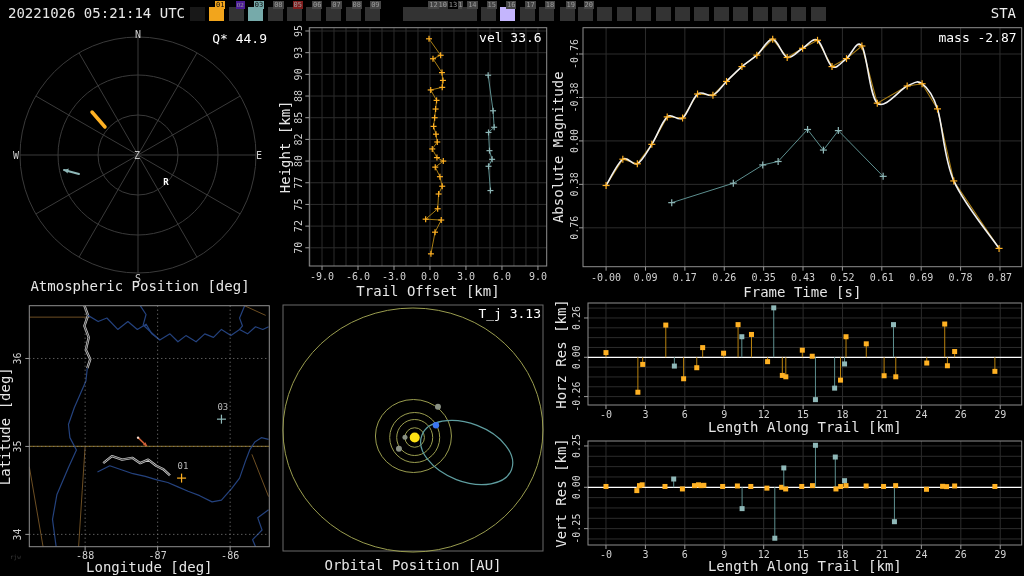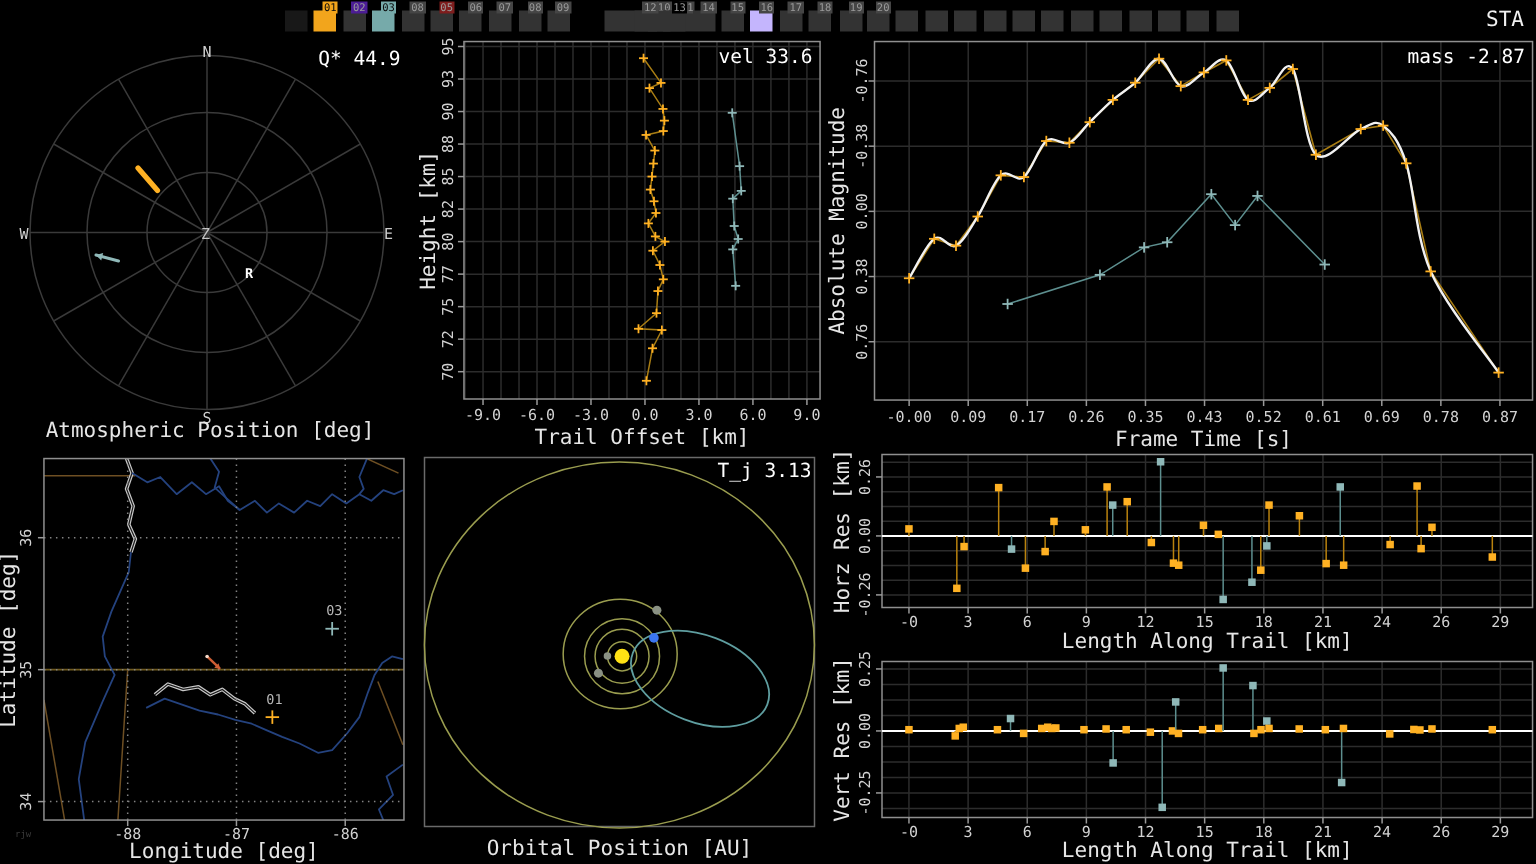--- a/index.html
+++ b/index.html
@@ -11,27 +11,28 @@
   .station{position:absolute;top:7px;width:15px;height:14px;}
   .station .lbl{position:absolute;top:-6px;right:-1px;font-size:7px;line-height:8px;padding:0 1px;}
   .watermark{position:absolute;left:10px;top:553px;font-size:6px;color:#3a3a3a;}
   svg text{font-family:"DejaVu Sans Mono",monospace;}
 </style>
 </head>
 <body>
 
 <div class="stage">
   <div class="topbar">
+    <span class="timestamp">20221026 05:21:14 UTC</span>
     <div id="stations">
         <div class="station" style="left: 190px; background: rgb(24, 24, 24);"></div>
         <div class="station" style="left: 209.4px; background: rgb(242, 165, 28);">
           <span class="lbl" style="background: rgb(242, 165, 28); color: rgb(10, 10, 10);">01</span>
         </div>
         <div class="station" style="left: 228.8px; background: rgb(51, 51, 51);">
-          <span class="lbl" style="background: #4c1d95; color: rgb(154, 154, 154);">02</span>
+          <span class="lbl" style="background: #4c1d95; color: rgb(154, 154, 154); font-family: Liberation Serif, serif;">02</span>
         </div>
         <div class="station" style="left: 248.2px; background: rgb(118, 170, 170);">
           <span class="lbl" style="background: rgb(118, 170, 170); color: rgb(10, 10, 10);">03</span>
         </div>
         <div class="station" style="left: 267.6px; background: rgb(51, 51, 51);">
           <span class="lbl" style="background: rgb(69, 69, 69); color: rgb(154, 154, 154);">08</span>
         </div>
         <div class="station" style="left: 287px; background: rgb(51, 51, 51);">
           <span class="lbl" style="background: #7f1d1d; color: rgb(154, 154, 154);">05</span>
         </div>

